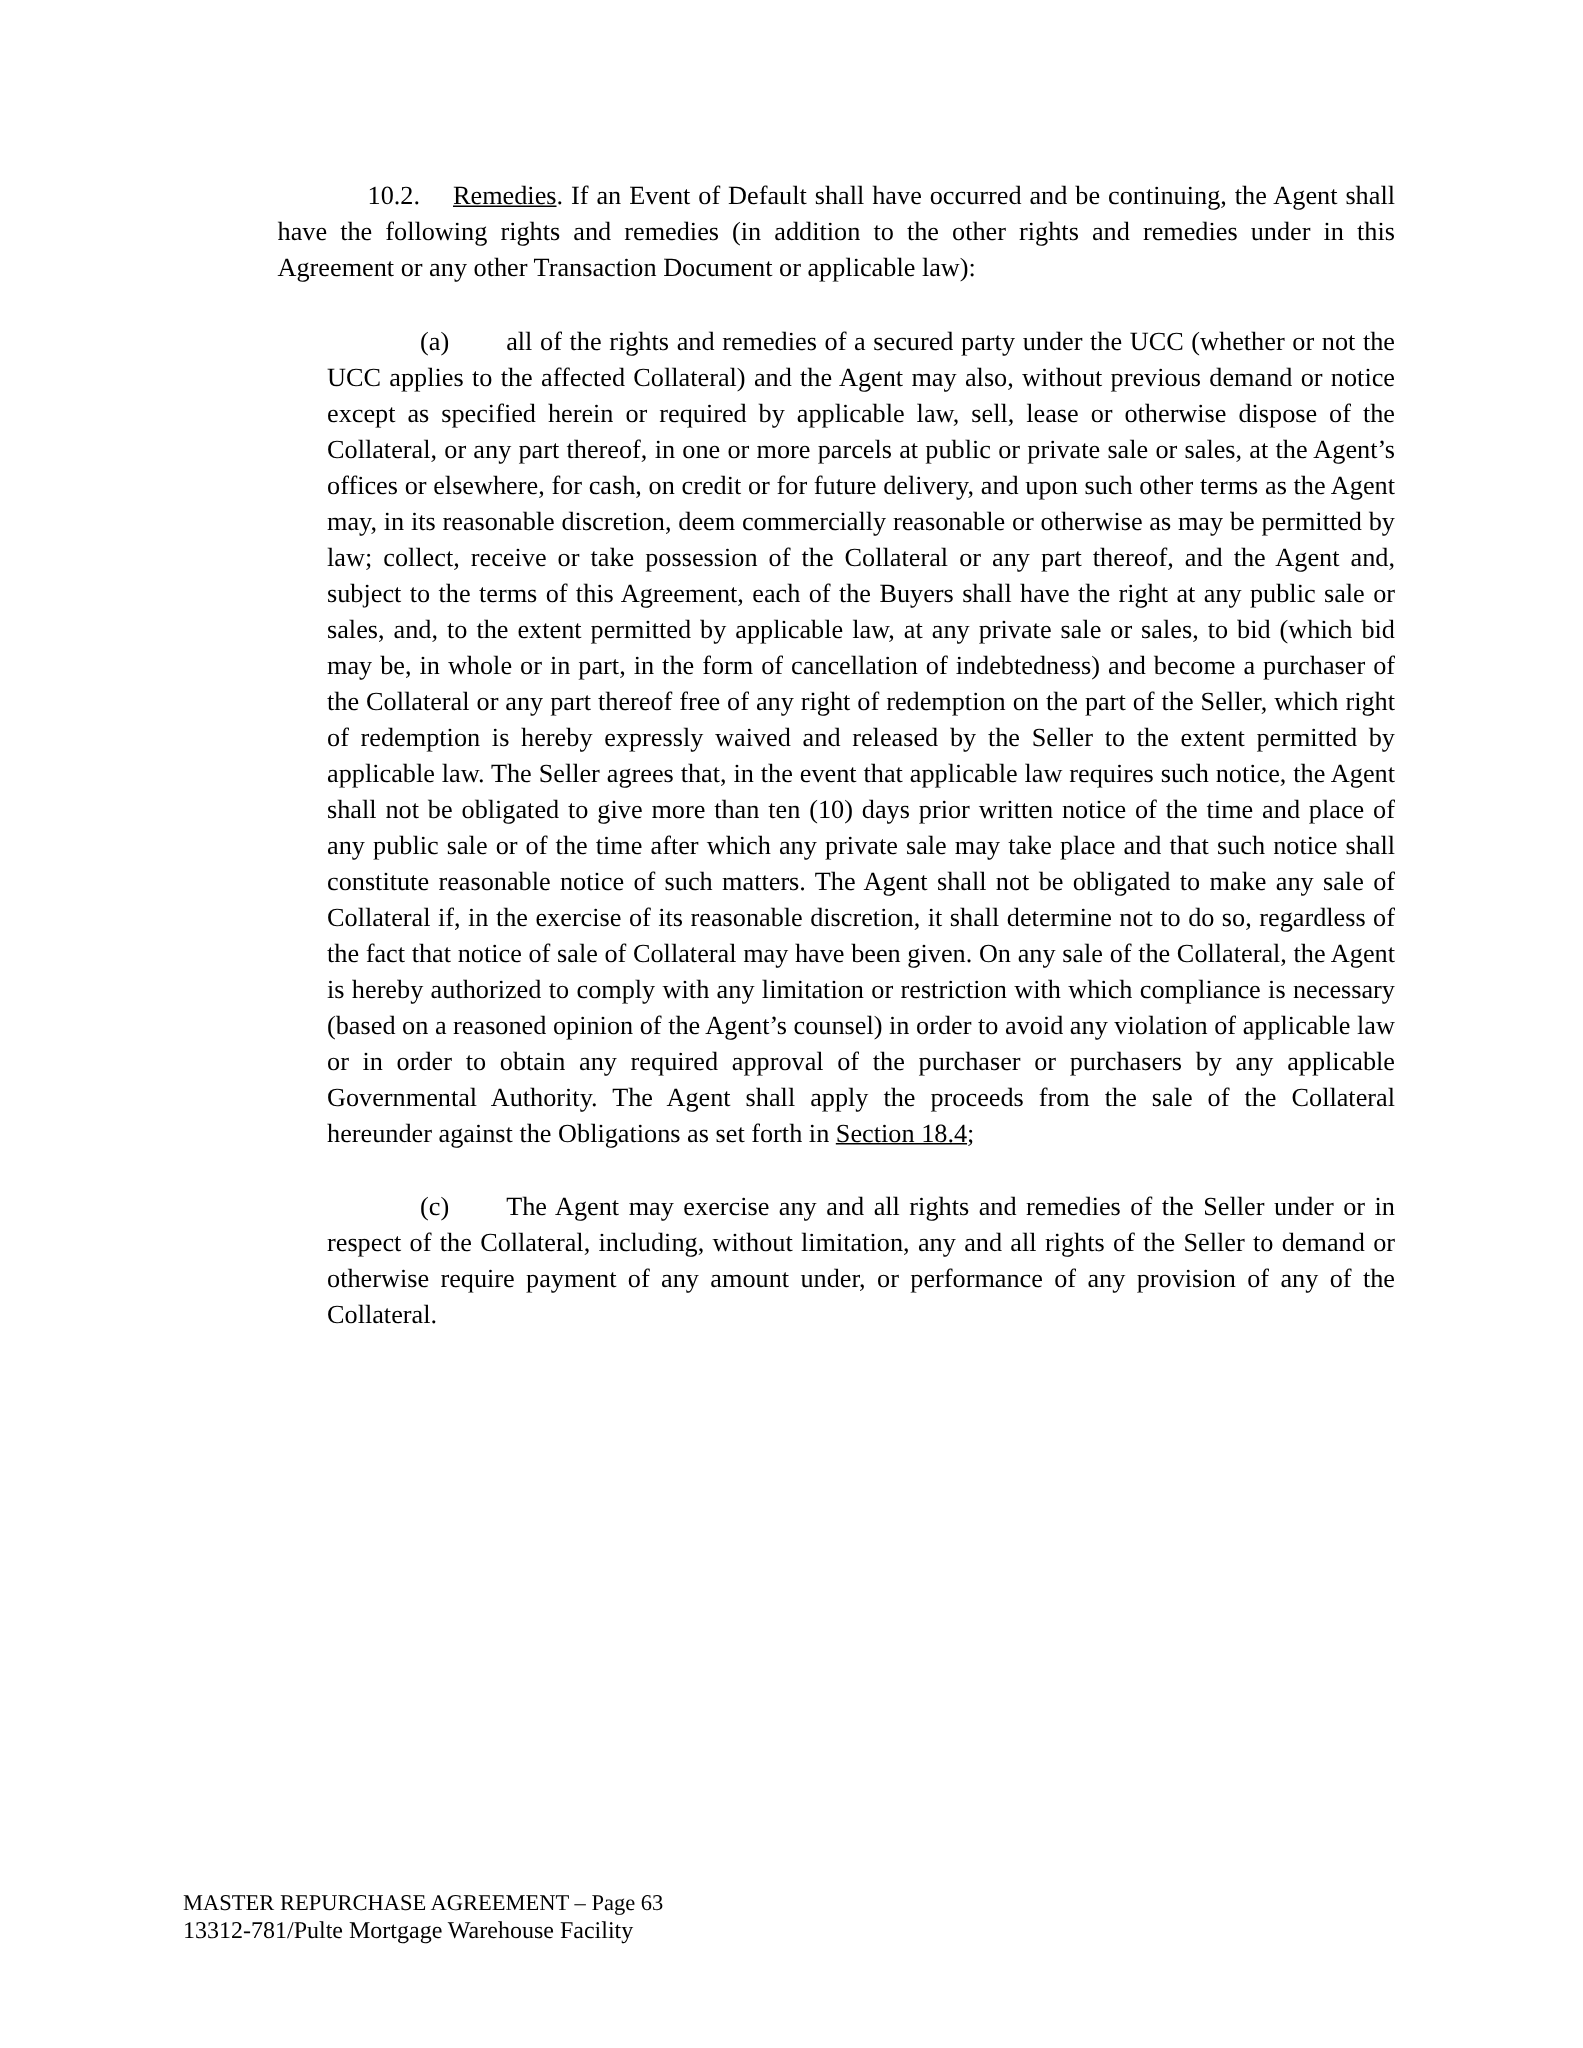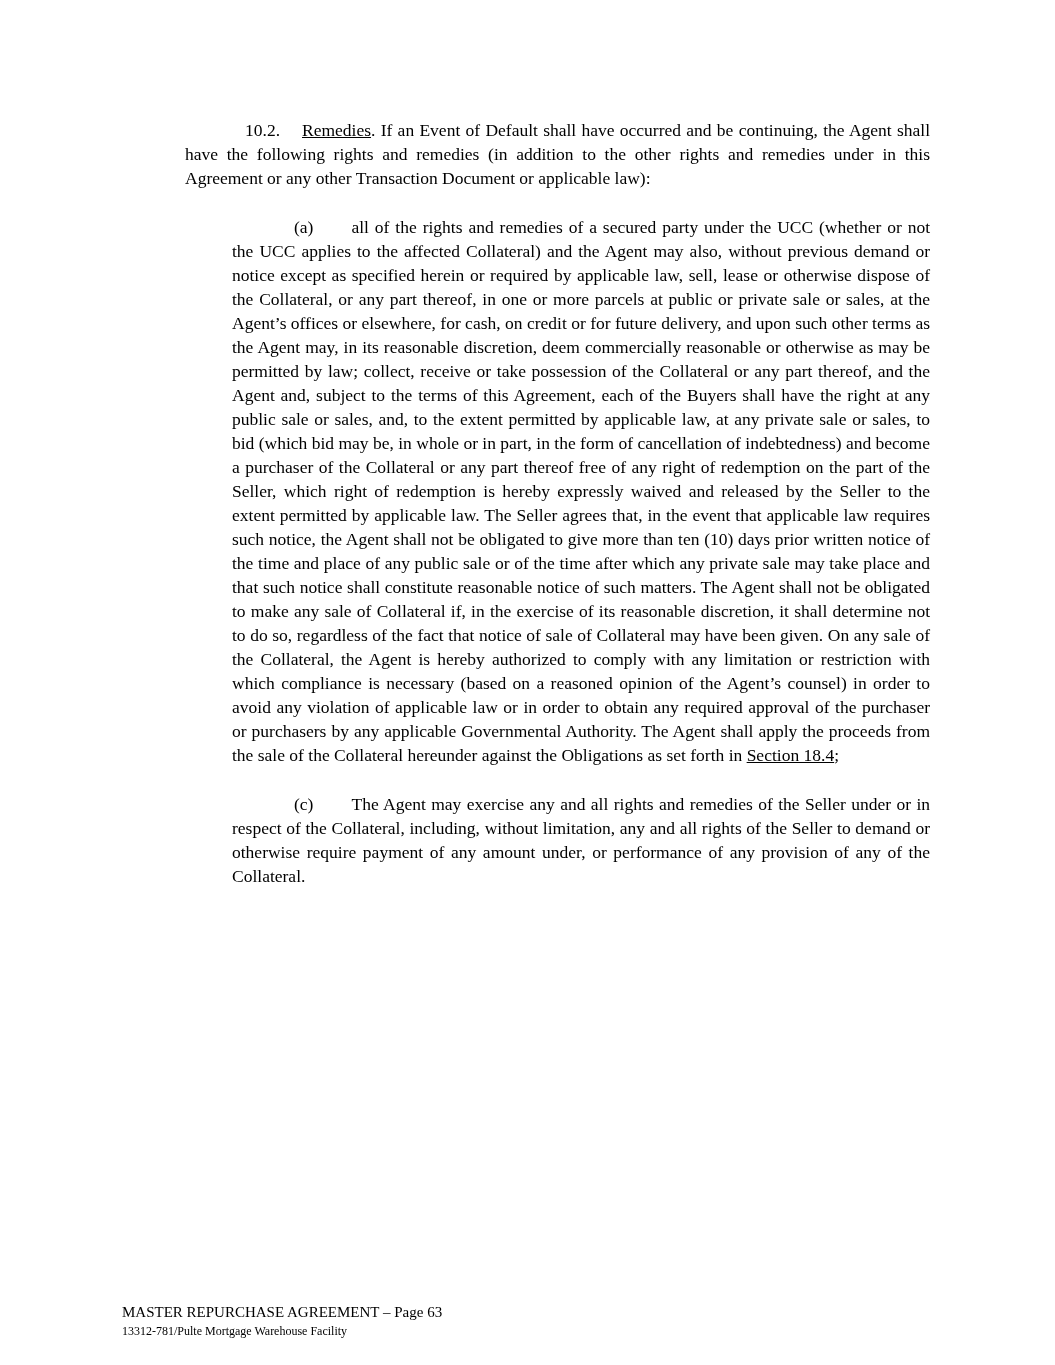--- a/index.html
+++ b/index.html
@@ -18,33 +18,32 @@
     position: absolute;
     left: 185px;
     top: 118px;
     width: 745px;
     font-size: 17.5px;
     line-height: 24px;
     text-align: justify;
   }
   .para { margin-bottom: 25px; }
   .para.intro { text-indent: 60px; }
-  .para.sub { margin-left: 47px; text-indent: 62px; }
+  .para.sub { margin-left: 33px; text-indent: 62px; }
   .tab { display: inline-block; height: 1px; }
   .tab-heading { width: 22px; }
   .tab-sub { width: 38px; }
   .underline { text-decoration: underline; }
   .footer {
     position: absolute;
     left: 122px;
     top: 1259px;
-    margin-top: 43px;
   }
   .footer-line1 { font-size: 15px; line-height: 21px; }
-  .footer-line2 { font-size: 12px; line-height: 16px; }
+  .footer-line2 { font-size: 16px; line-height: 16px; }
 </style>
 </head>
 <body>
 
 <div class="page">
 
   <div class="body-text">
 
     <p class="para intro"><span>10.2.</span><span class="tab tab-heading"></span><span class="underline">Remedies</span><span>.  If an Event of Default shall have occurred and be continuing, the Agent shall have the following rights and remedies (in addition to the other rights and remedies under in this Agreement or any other Transaction Document or applicable law):</span></p>
 

